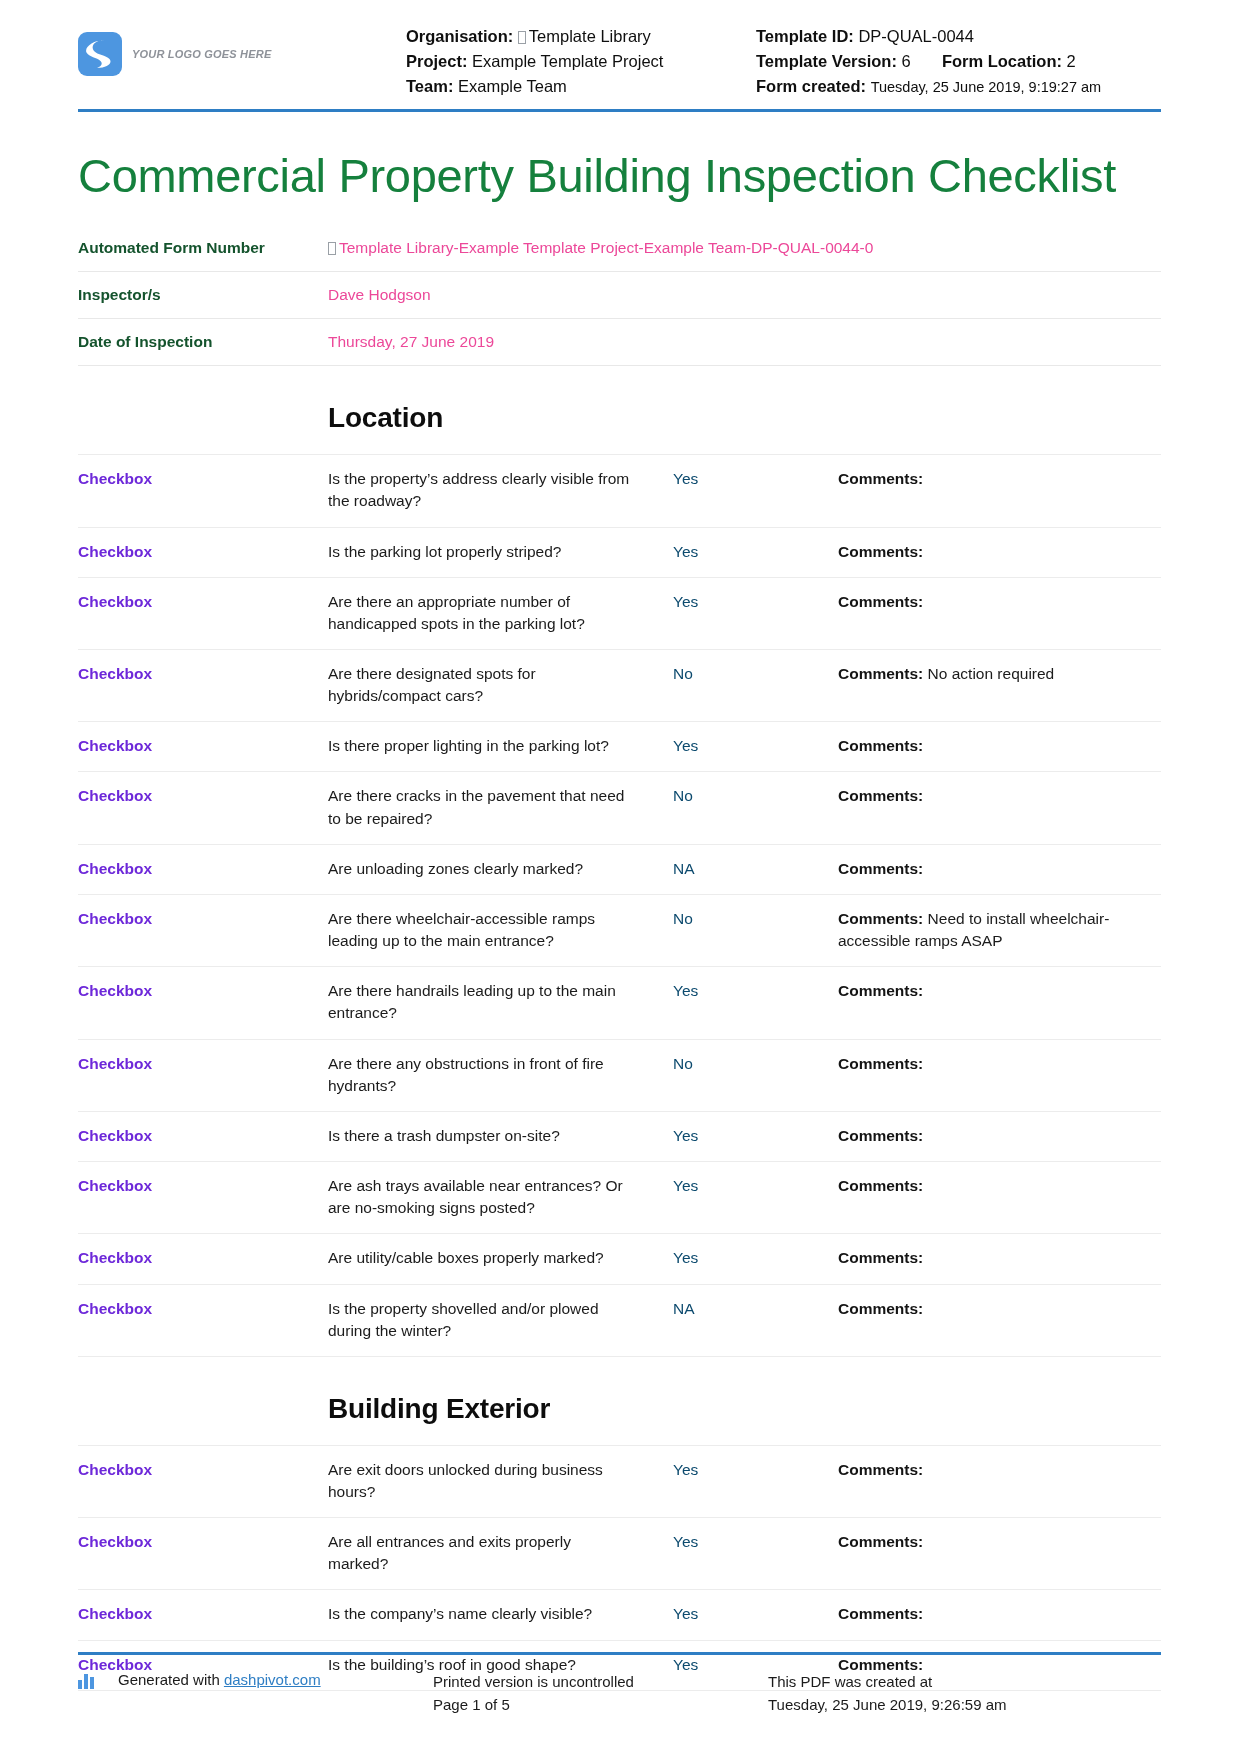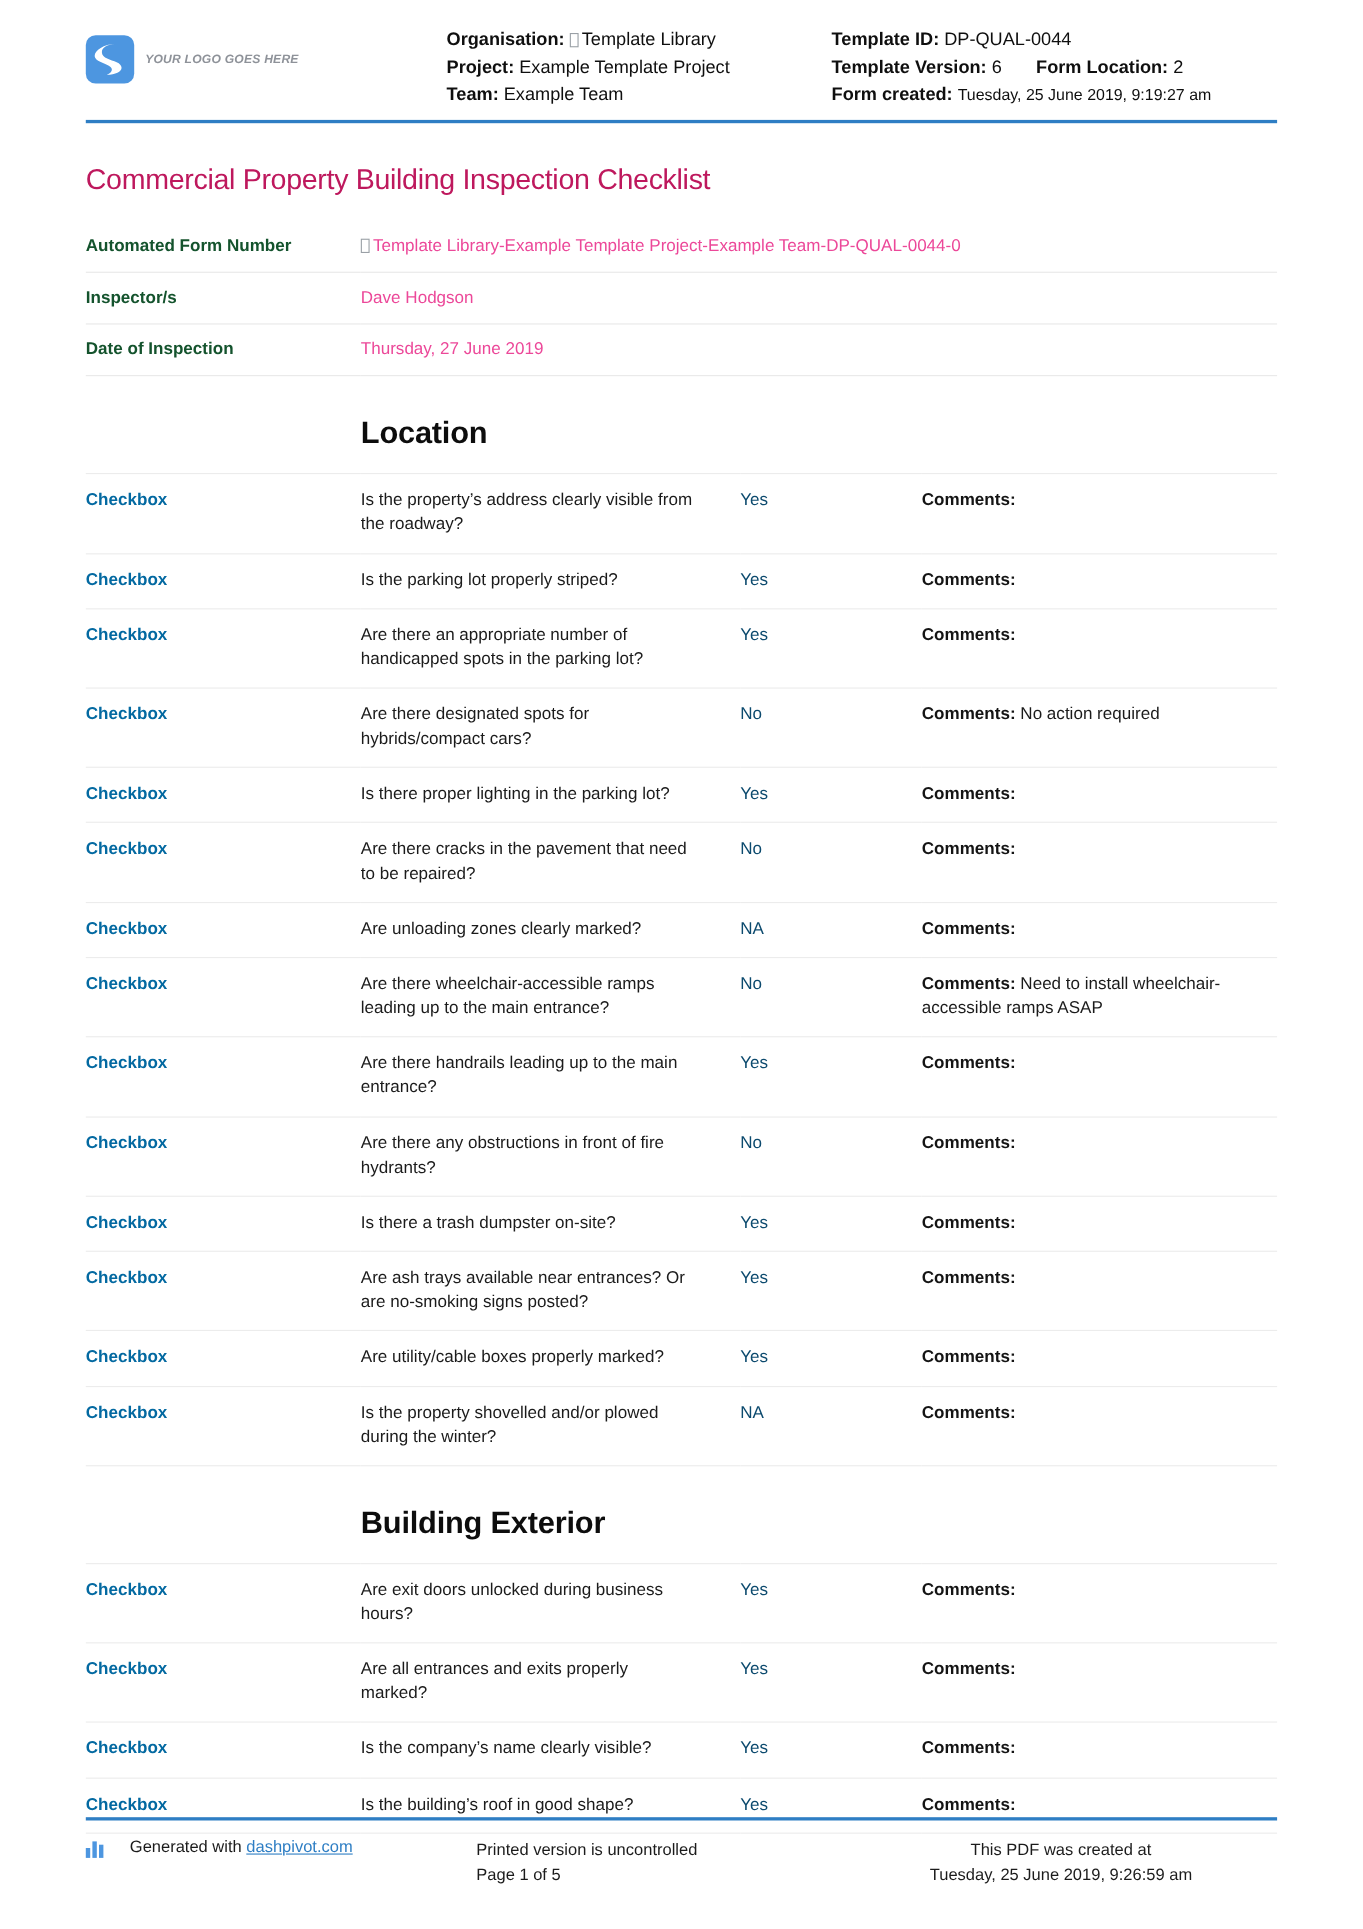--- a/index.html
+++ b/index.html
@@ -72,24 +72,24 @@
     height: 13px;
     border: 1px solid #9aa0a6;
     vertical-align: -2px;
     margin-right: 3px;
   }
 
   
   h1.doc-title {
     font-family: "Liberation Sans", sans-serif;
     font-weight: normal;
-    font-size: 26px;
+    font-size: 47px;
     letter-spacing: -0.3px;
     margin: 36px 0 22px 0;
-    color: #be185d;
+    color: #15803d;
   }
 
   
   .info-table { width: 100%; border-collapse: collapse; }
   .info-table tr { border-bottom: 1px solid #e8e8e8; }
   .info-table td {
     padding: 12px 0 12px 0;
     vertical-align: top;
     font-size: 15.5px;
     line-height: 1.42;
@@ -120,21 +120,21 @@
   .check-table tr:last-child { border-bottom: 1px solid #ececec; }
   .check-table td {
     padding: 13px 0 14px 0;
     vertical-align: top;
     font-size: 15.5px;
     line-height: 1.43;
   }
   td.c-type {
     width: 250px;
     font-weight: bold;
-    color: #0369a1;
+    color: #6d28d9;
   }
   td.c-question {
     width: 345px;
     padding-right: 40px;
     color: #1b1b1b;
   }
   td.c-answer {
     width: 165px;
     color: #0c4a6e;
   }
@@ -152,21 +152,21 @@
     bottom: 38px;
     border-top: 3px solid #2e7ec4;
     padding-top: 16px;
     display: flex;
     align-items: flex-start;
     font-size: 15px;
     color: #1b1b1b;
   }
   .f-left { width: 355px; display: flex; align-items: flex-start; gap: 22px; }
   .f-mid { width: 335px; line-height: 1.5; }
-  .f-right { flex: 1; line-height: 1.5; text-align: center; }
+  .f-right { flex: 1; line-height: 1.5; }
   .f-link { color: #2e7ec4; text-decoration: underline; }
   .bars { display: inline-block; width: 18px; height: 16px; position: relative; top: 2px; }
   .bars i { position: absolute; bottom: 0; width: 4px; background: #4d96e0; display: block; }
   .bars i:nth-child(1) { left: 0; height: 9px; }
   .bars i:nth-child(2) { left: 6px; height: 15px; }
   .bars i:nth-child(3) { left: 12px; height: 12px; }
 </style>
 </head>
 <body>
 

